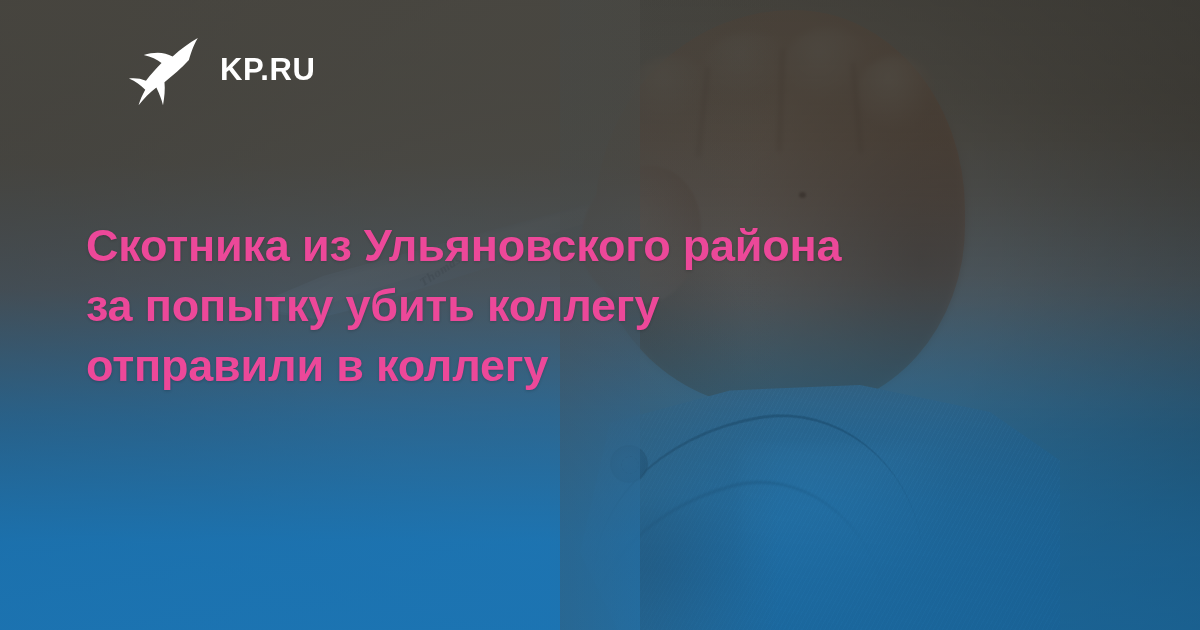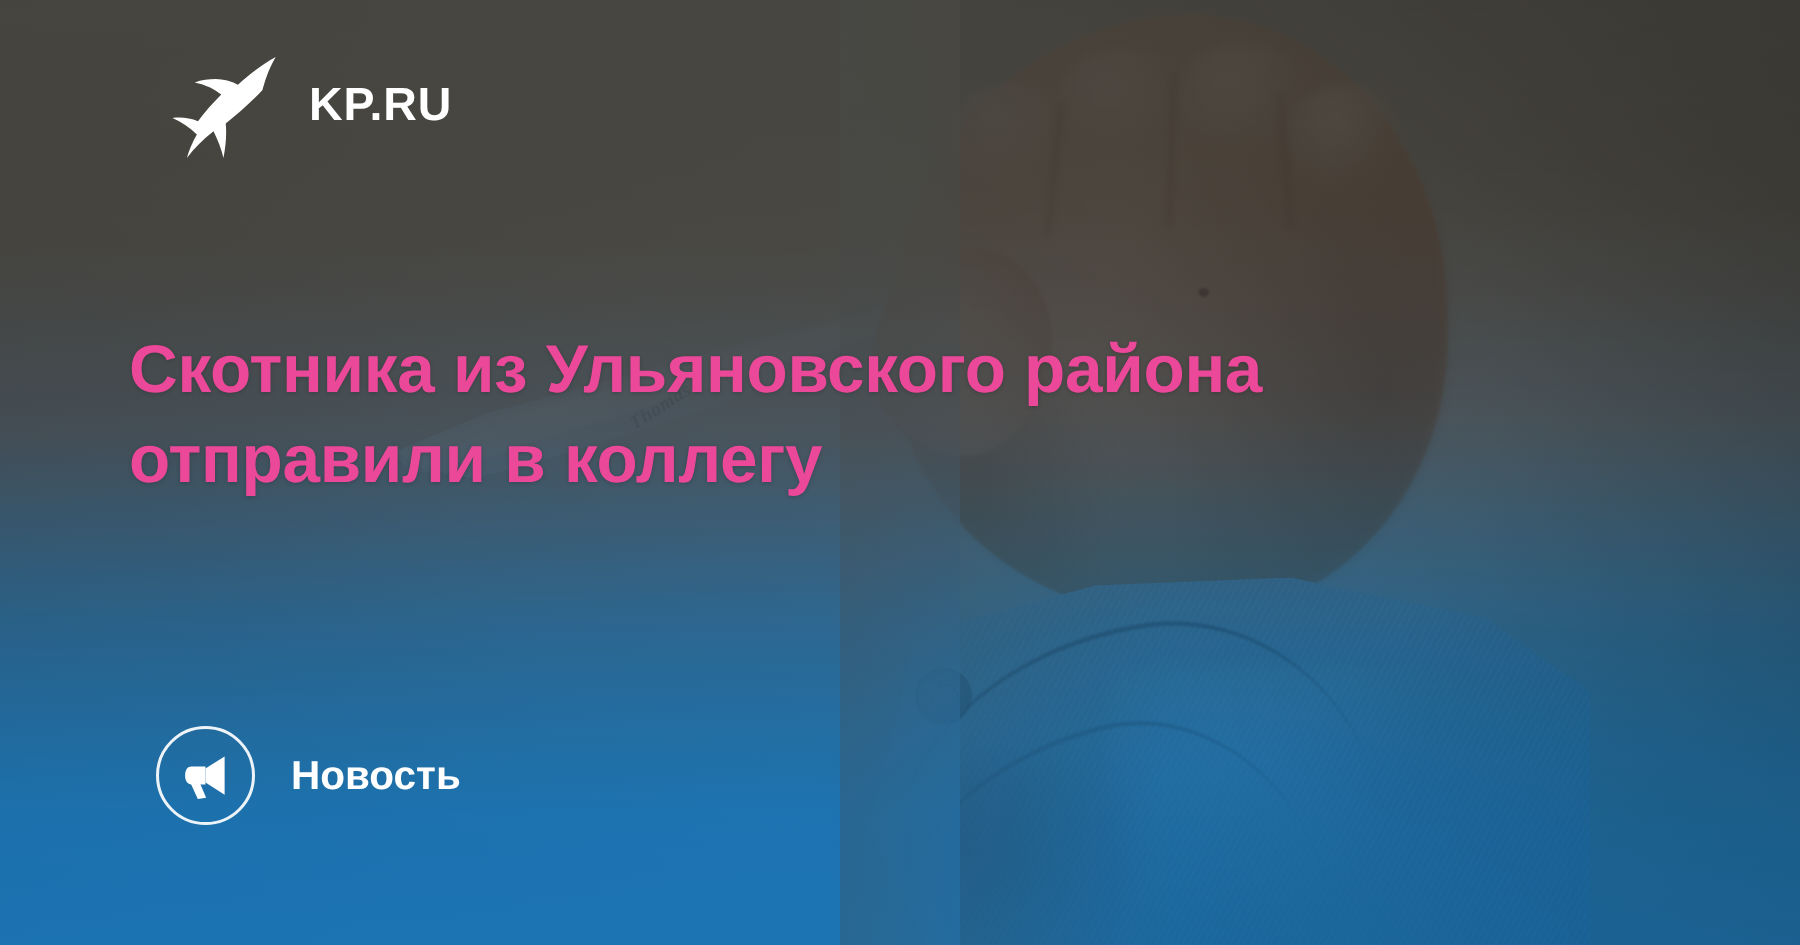--- a/index.html
+++ b/index.html
@@ -190,21 +190,21 @@
   }
   .grade-left-fade{
     position:absolute;left:560px;top:0;width:220px;height:100%;
     background:linear-gradient(90deg,rgba(70,74,74,.30),rgba(70,74,74,0));
   }
 
   
   .content{position:absolute;inset:0;}
 
   .brand{
-    position:absolute;left:112px;top:32px;
+    position:absolute;left:126px;top:32px;
     display:flex;align-items:center;gap:20px;
   }
   .brand-logo{width:74px;height:74px;display:block;}
   .brand-name{
     color:#ffffff;
     font-size:31px;
     font-weight:700;
     letter-spacing:.6px;
     line-height:1;
     white-space:nowrap;
@@ -295,28 +295,19 @@
         <path fill="#ffffff" d="M97 8 C86 14 74 23 63 33 C57 30 50 28 43 28 C37 28 30 29 24 31 C34 33 42 37 48 42
                                  C40 50 33 58 27 66 C20 63 12 62 4 63 C13 67 20 72 26 78 C22 85 19 92 17 99
                                  C24 90 32 82 41 75 C45 83 48 91 50 99 C52 88 53 78 52 68 C63 59 75 49 85 38
                                  C87 31 90 20 97 8 Z"></path>
       </svg>
       <span class="brand-name">KP.RU</span>
     </div>
 
     <h1 class="headline">
       <span class="headline-line">Скотника из Ульяновского района</span>
+      <span class="headline-line">за попытку убить коллегу</span>
       <span class="headline-line">отправили в коллегу</span>
     </h1>
 
-    <div class="badge">
-      <span class="badge-circle">
-        <svg class="badge-icon" viewBox="0 0 40 40" aria-hidden="true">
-          <path fill="#ffffff" d="M35 5 L35 35 L20 25.5 L20 14.5 Z"></path>
-          <path fill="#ffffff" d="M9 13 L20 13 L20 27 L9 27 C6 27 4 24.5 4 20 C4 15.5 6 13 9 13 Z"></path>
-          <path fill="#ffffff" d="M8.5 26.5 L15 24.5 L20.5 37.5 L14 38.5 Z"></path>
-        </svg>
-      </span>
-      <span class="badge-label">Новость</span>
-    </div>
 
   </div>
 </div>
 
 </body></html>

